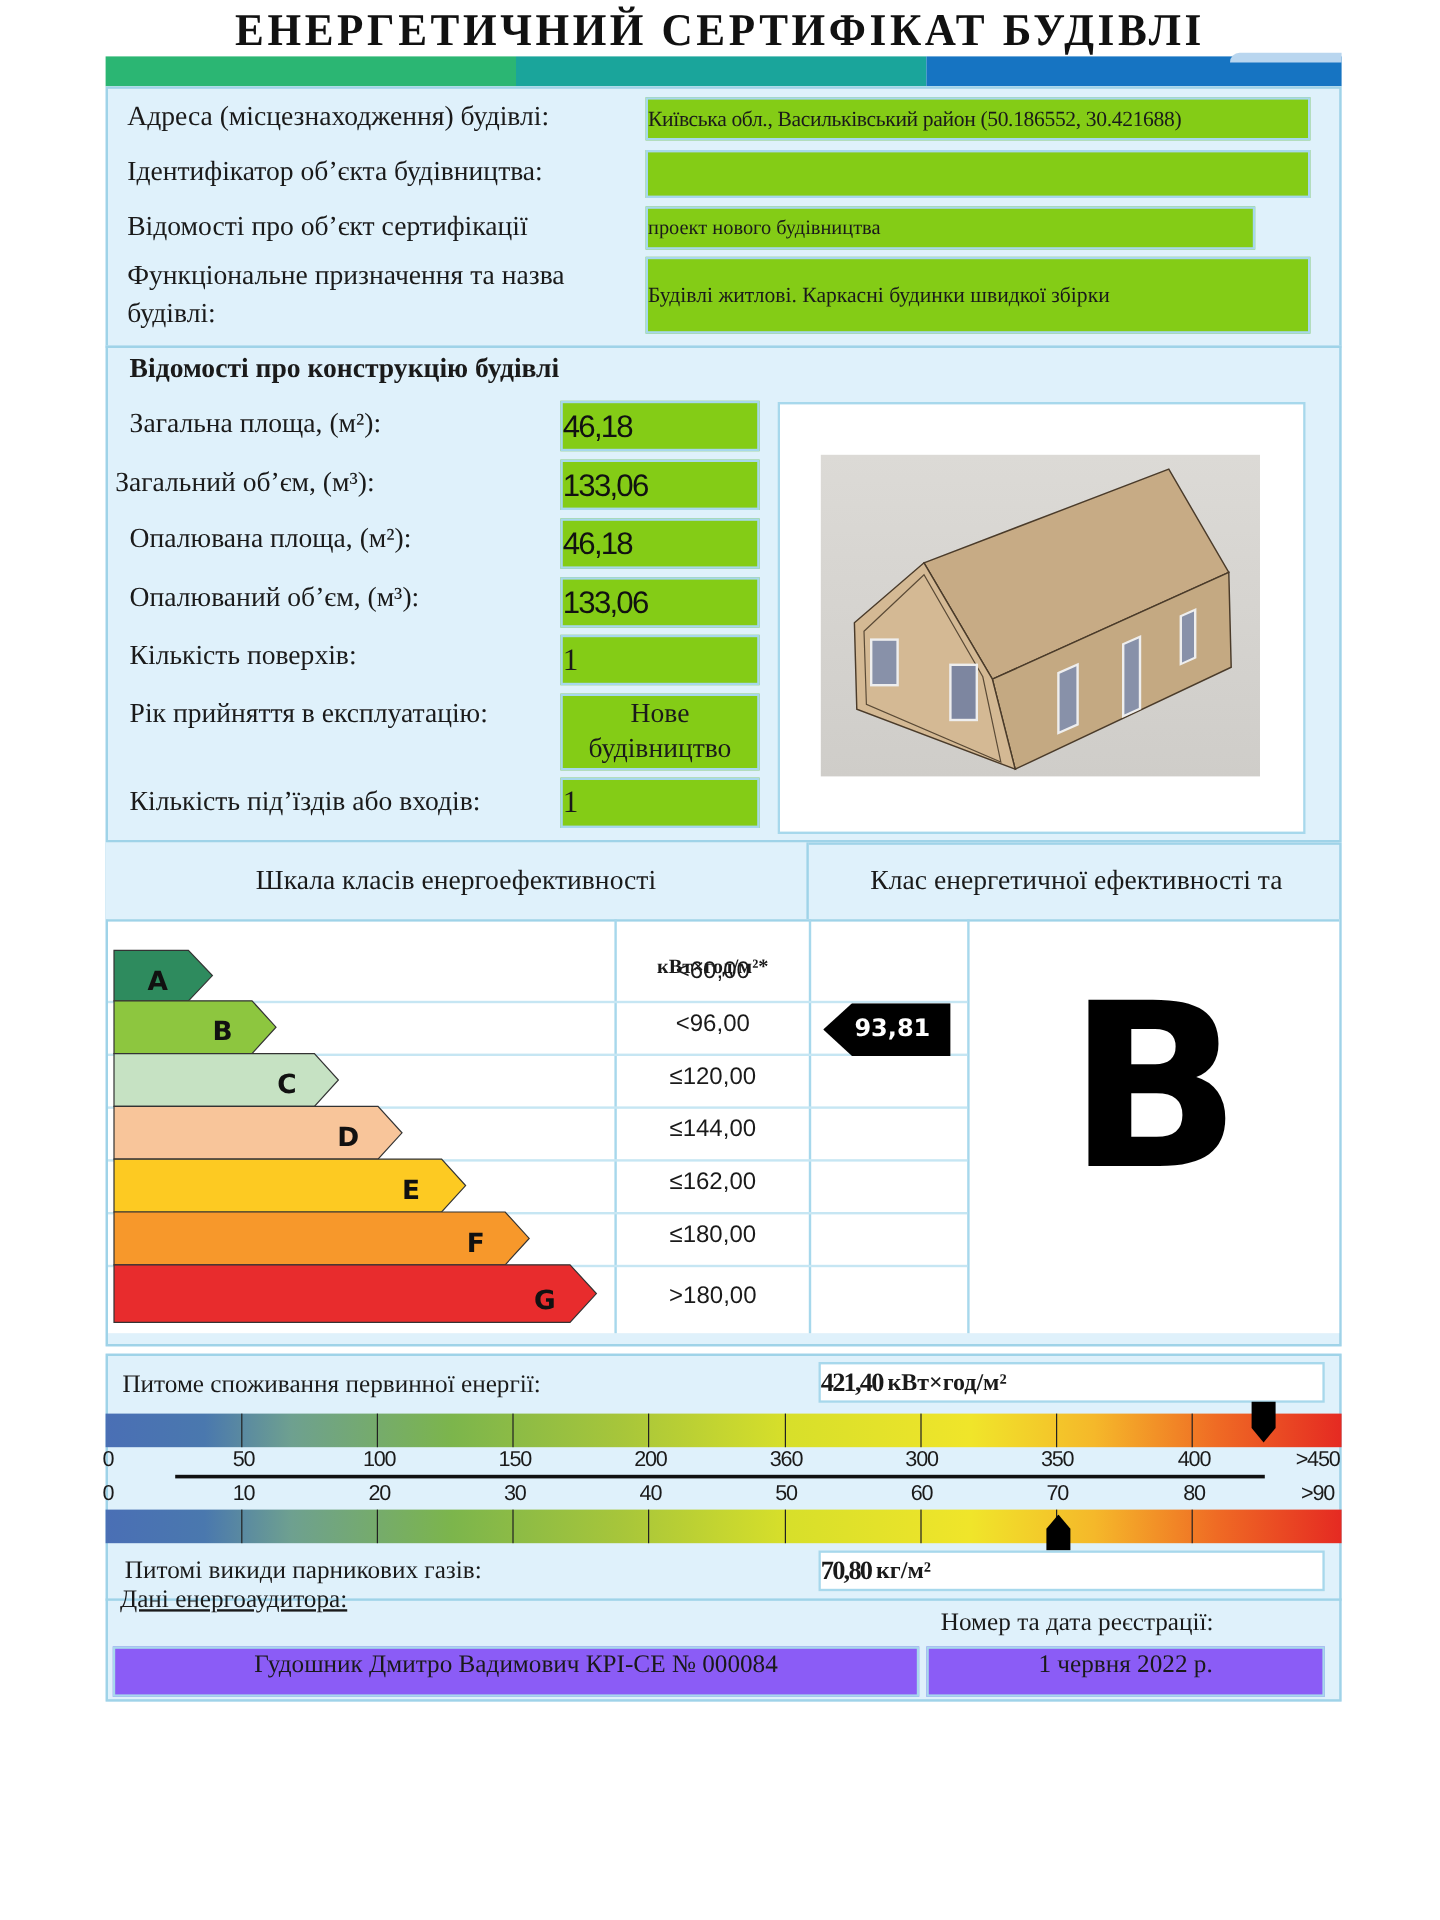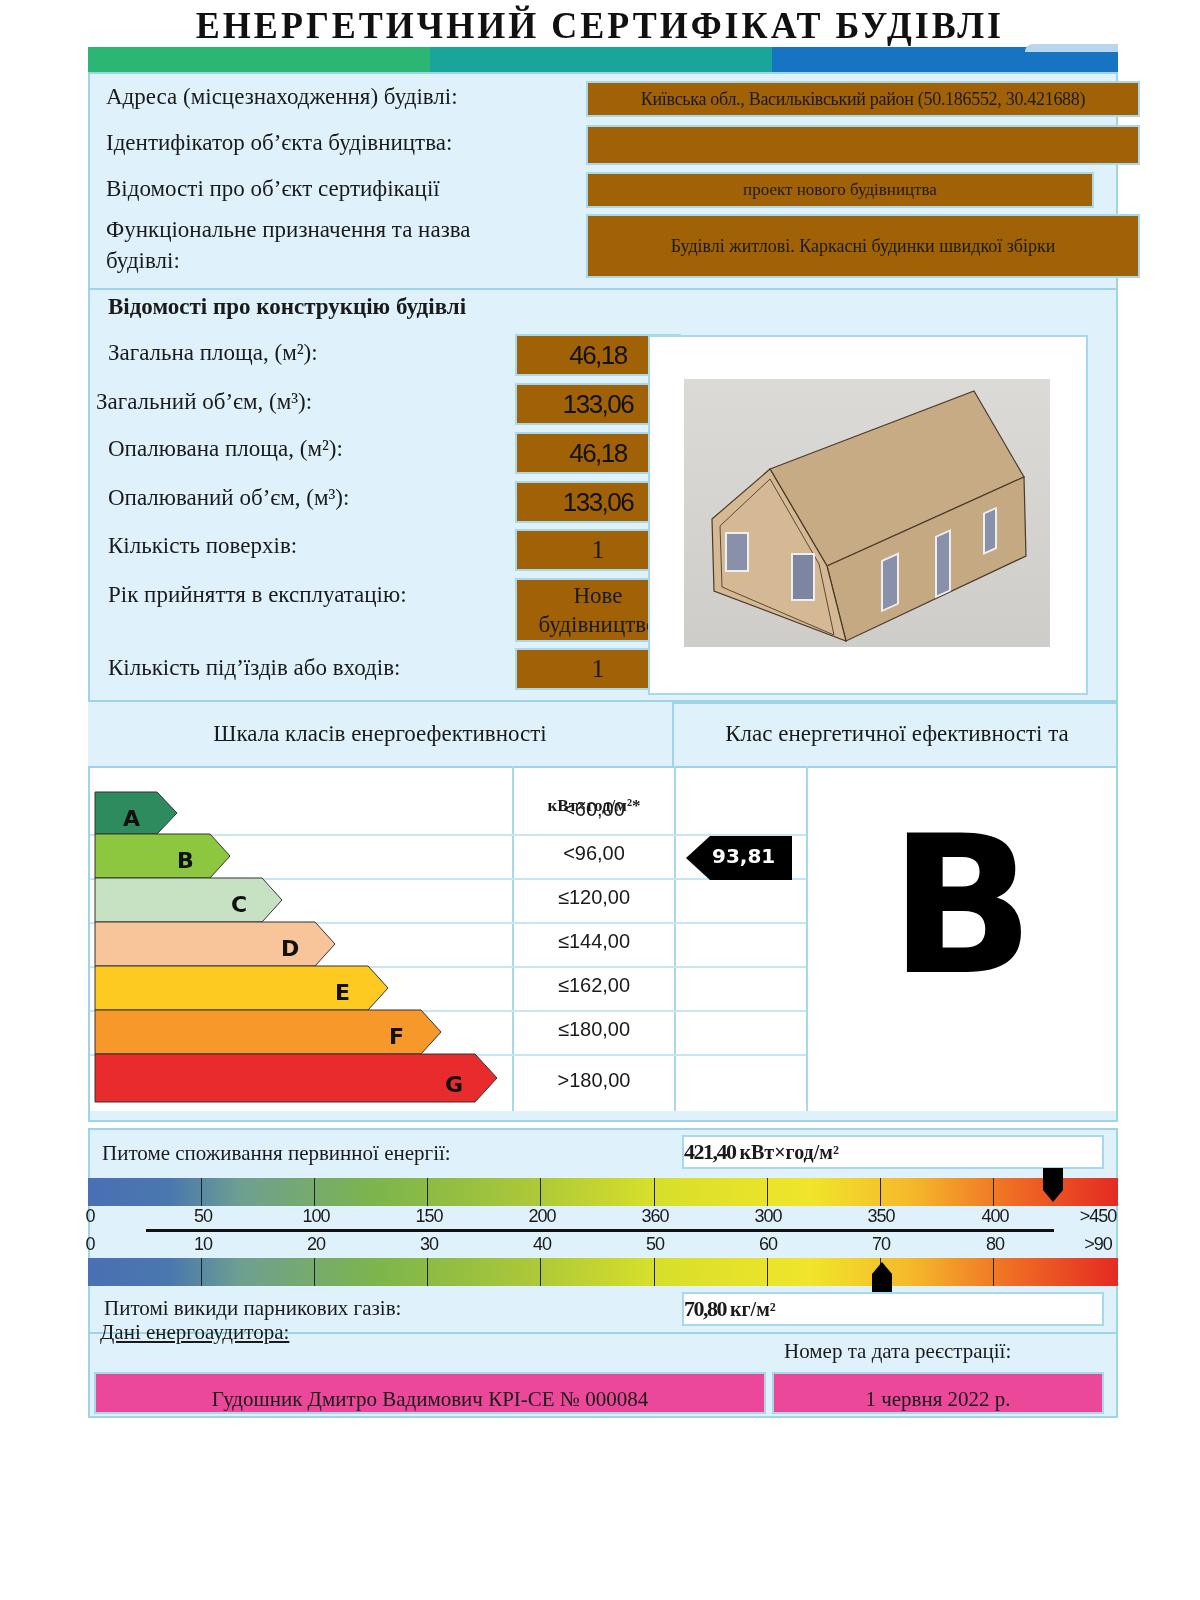--- a/index.html
+++ b/index.html
@@ -9,21 +9,21 @@
   .title { position: absolute; left: 0; top: 4px; width: 1200px; text-align: center;
     font-family: "Liberation Serif", serif; font-weight: bold; font-size: 36px; letter-spacing: 3px; color: #111; transform: scaleY(1.05); }
 
   .band { position: absolute; top: 47px; height: 25px; }
   .band.green { left: 88px; width: 342px; background: #2bb673; }
   .band.teal { left: 430px; width: 342px; background: #1aa59b; }
   .band.blue { left: 772px; width: 346px; background: #1674c2; }
   .band-tab { position: absolute; left: 1025px; top: 44px; width: 93px; height: 8px; background: #b9d6ef; border-radius: 8px 0 0 0; }
 
   .panel { position: absolute; background: #dff1fb; border: 2px solid #9fd3e8; }
-  .box { position: absolute; background: #a16207; border: 2px solid #a7d8ec; display: flex; align-items: center; justify-content: center; text-align: center; margin-left: 48px; }
+  .box { position: absolute; background: #84cc16; border: 2px solid #a7d8ec; display: flex; align-items: center; justify-content: flex-start; text-align: center; }
   .lbl { position: absolute; font-size: 23px; color: #1a1a1a; white-space: nowrap; }
 
   
   .p1 { left: 88px; top: 72px; width: 1030px; height: 218px; }
   
   .p2 { left: 88px; top: 288px; width: 1030px; height: 414px; }
   .sec-head { font-weight: bold; font-size: 23px; }
   .num { font-family: "Liberation Sans", sans-serif; font-size: 26px; letter-spacing: -1.5px; color: #111; }
   .img-box { position: absolute; left: 648px; top: 335px; width: 440px; height: 360px; background: #fff; border: 2px solid #a7d8ec; }
   .img-bg { position: absolute; left: 34px; top: 42px; width: 366px; height: 268px; background: linear-gradient(180deg,#dcdad6,#cfcdc9); }
@@ -52,21 +52,21 @@
   .ind-box { position: absolute; background: #fff; border: 2px solid #a7d8ec; display: flex; align-items: center; justify-content: flex-start; font-weight: bold; }
   .ind-box .v { font-family: "Liberation Serif", serif; font-size: 22px; letter-spacing: -1.5px; }
   .ind-box .u { font-size: 20px; margin-left: 4px; }
   .gbar { position: absolute; left: 88px; width: 1030px; height: 28px;
     background: linear-gradient(90deg,#4a6fb5 0%,#4a78ae 8%,#6ea090 15%,#7cb54c 28%,#a8c63a 42%,#d7df2a 55%,#f0e52a 70%,#f5b82a 80%,#ef6a24 90%,#e52a22 100%); }
   .gbar .tick { position: absolute; top: 0; width: 1px; height: 28px; background: #222; }
   .axis-num { position: absolute; font-family: "Liberation Sans", sans-serif; font-size: 18px; letter-spacing: -1px; transform: translateX(-50%); }
   .axis-line { position: absolute; left: 146px; width: 908px; top: 1229px; height: 3px; background: #111; }
   .pin { position: absolute; }
 
-  .ft-box { position: absolute; background: #ec4899; border: 2px solid #a7d8ec; display: flex; align-items: flex-end; justify-content: center; font-size: 21px; }
+  .ft-box { position: absolute; background: #8b5cf6; border: 2px solid #a7d8ec; display: flex; align-items: flex-start; justify-content: center; font-size: 21px; }
 </style>
 </head>
 <body>
 
 <div class="title">ЕНЕРГЕТИЧНИЙ СЕРТИФІКАТ БУДІВЛІ</div>
 <div class="band green"></div>
 <div class="band teal"></div>
 <div class="band blue"></div>
 <div class="band-tab"></div>
 

